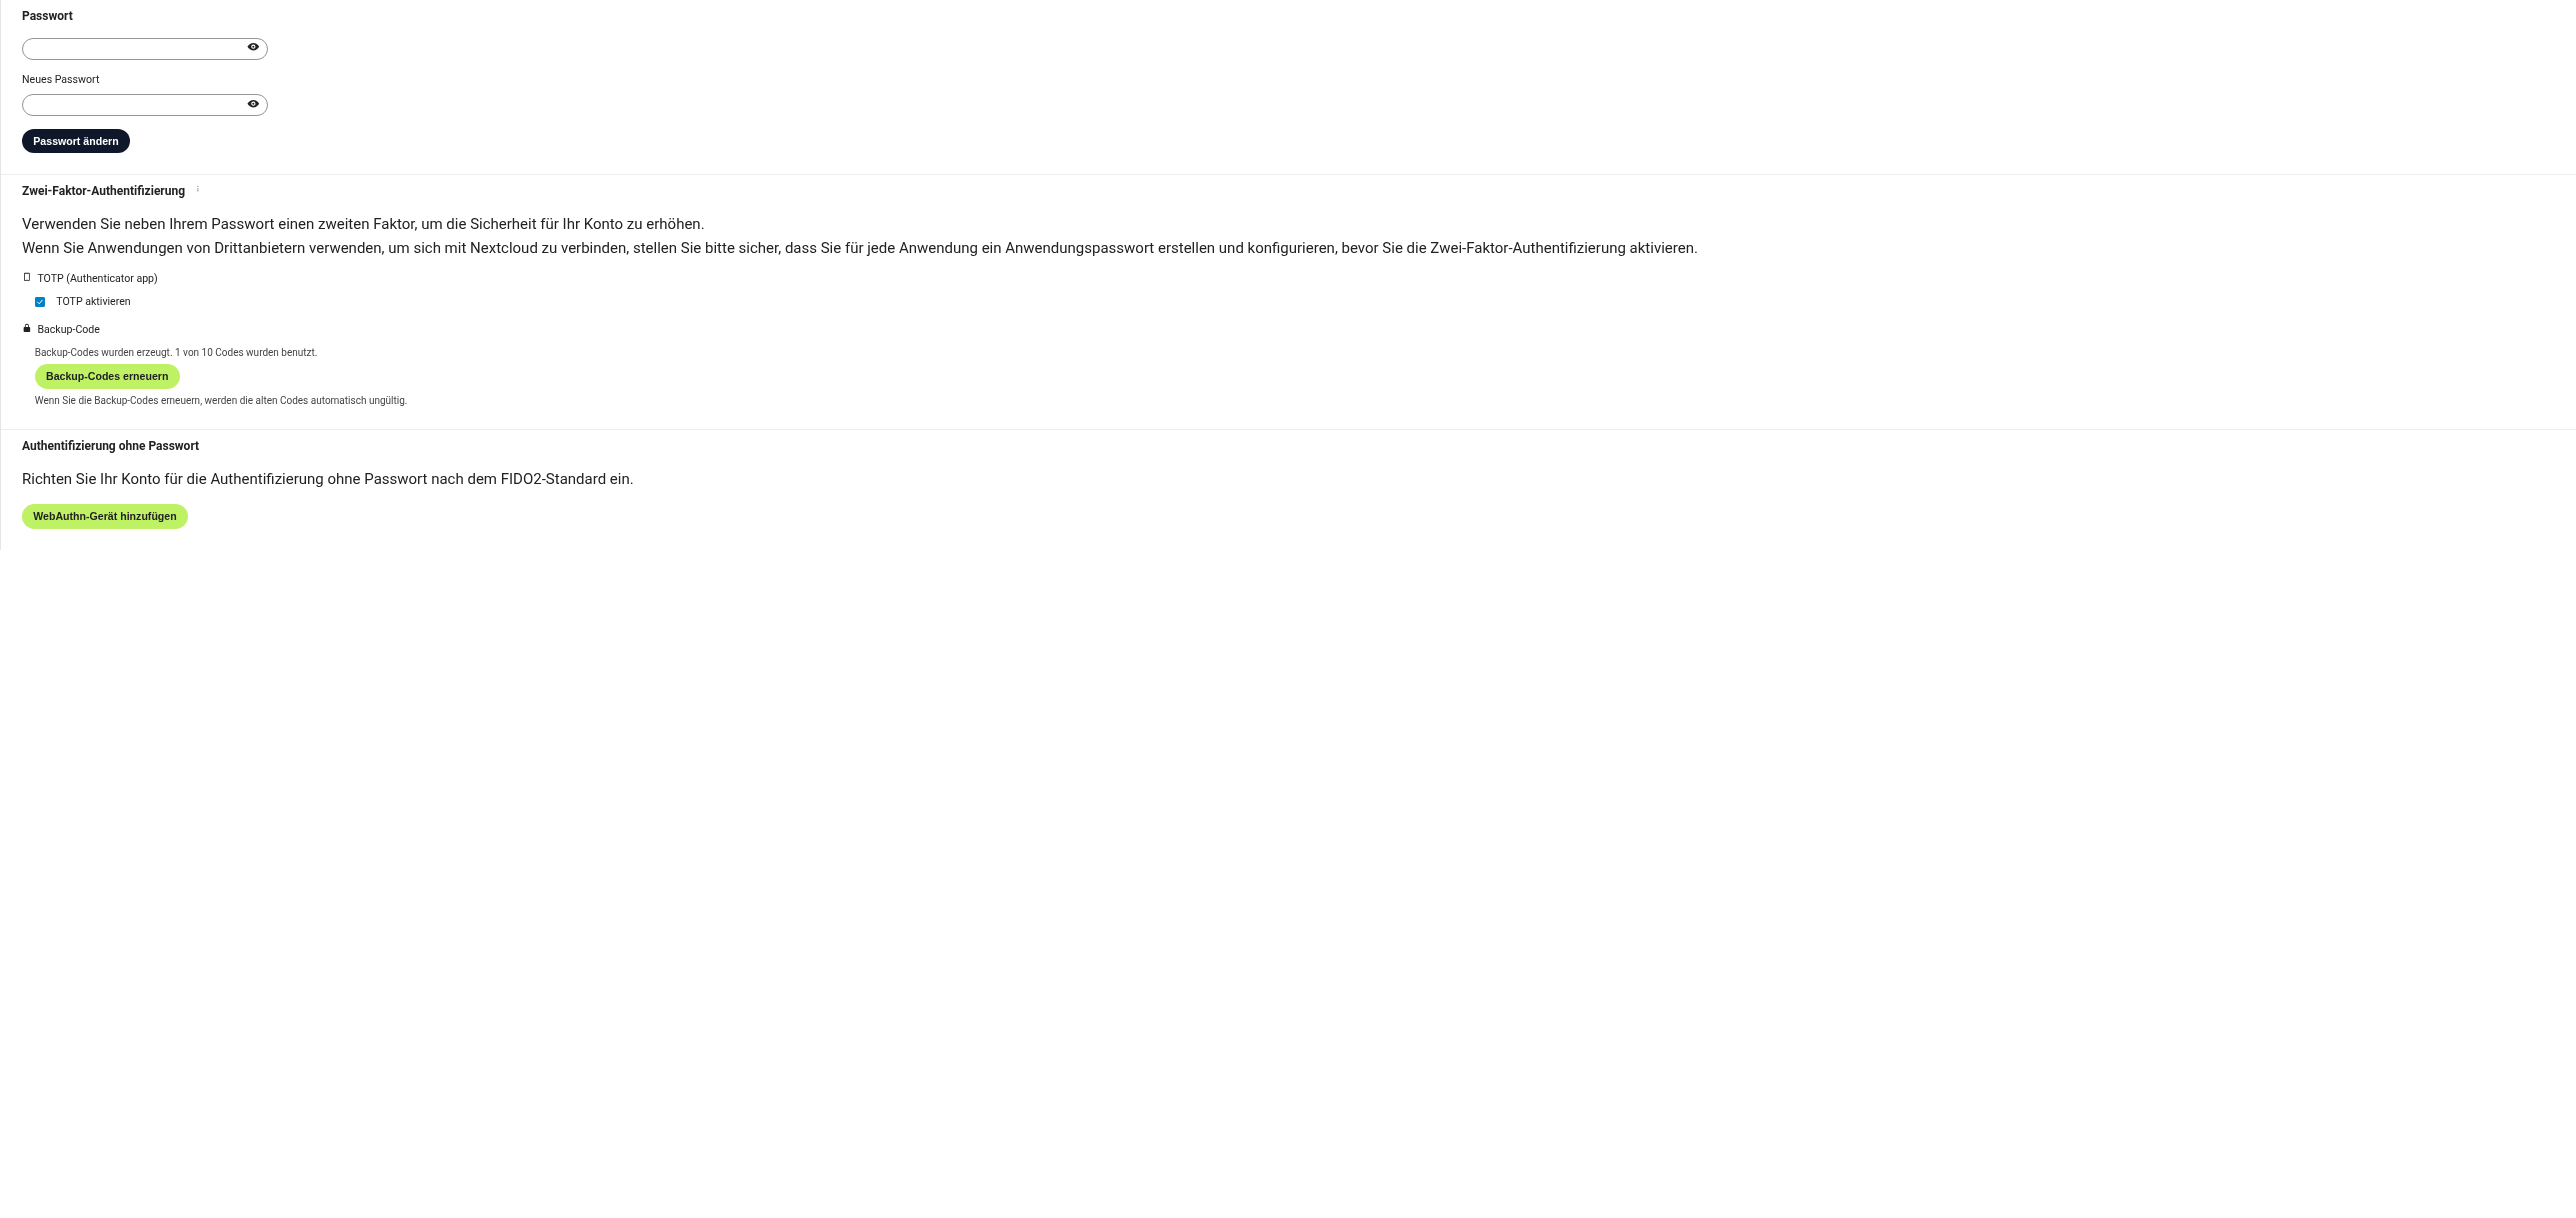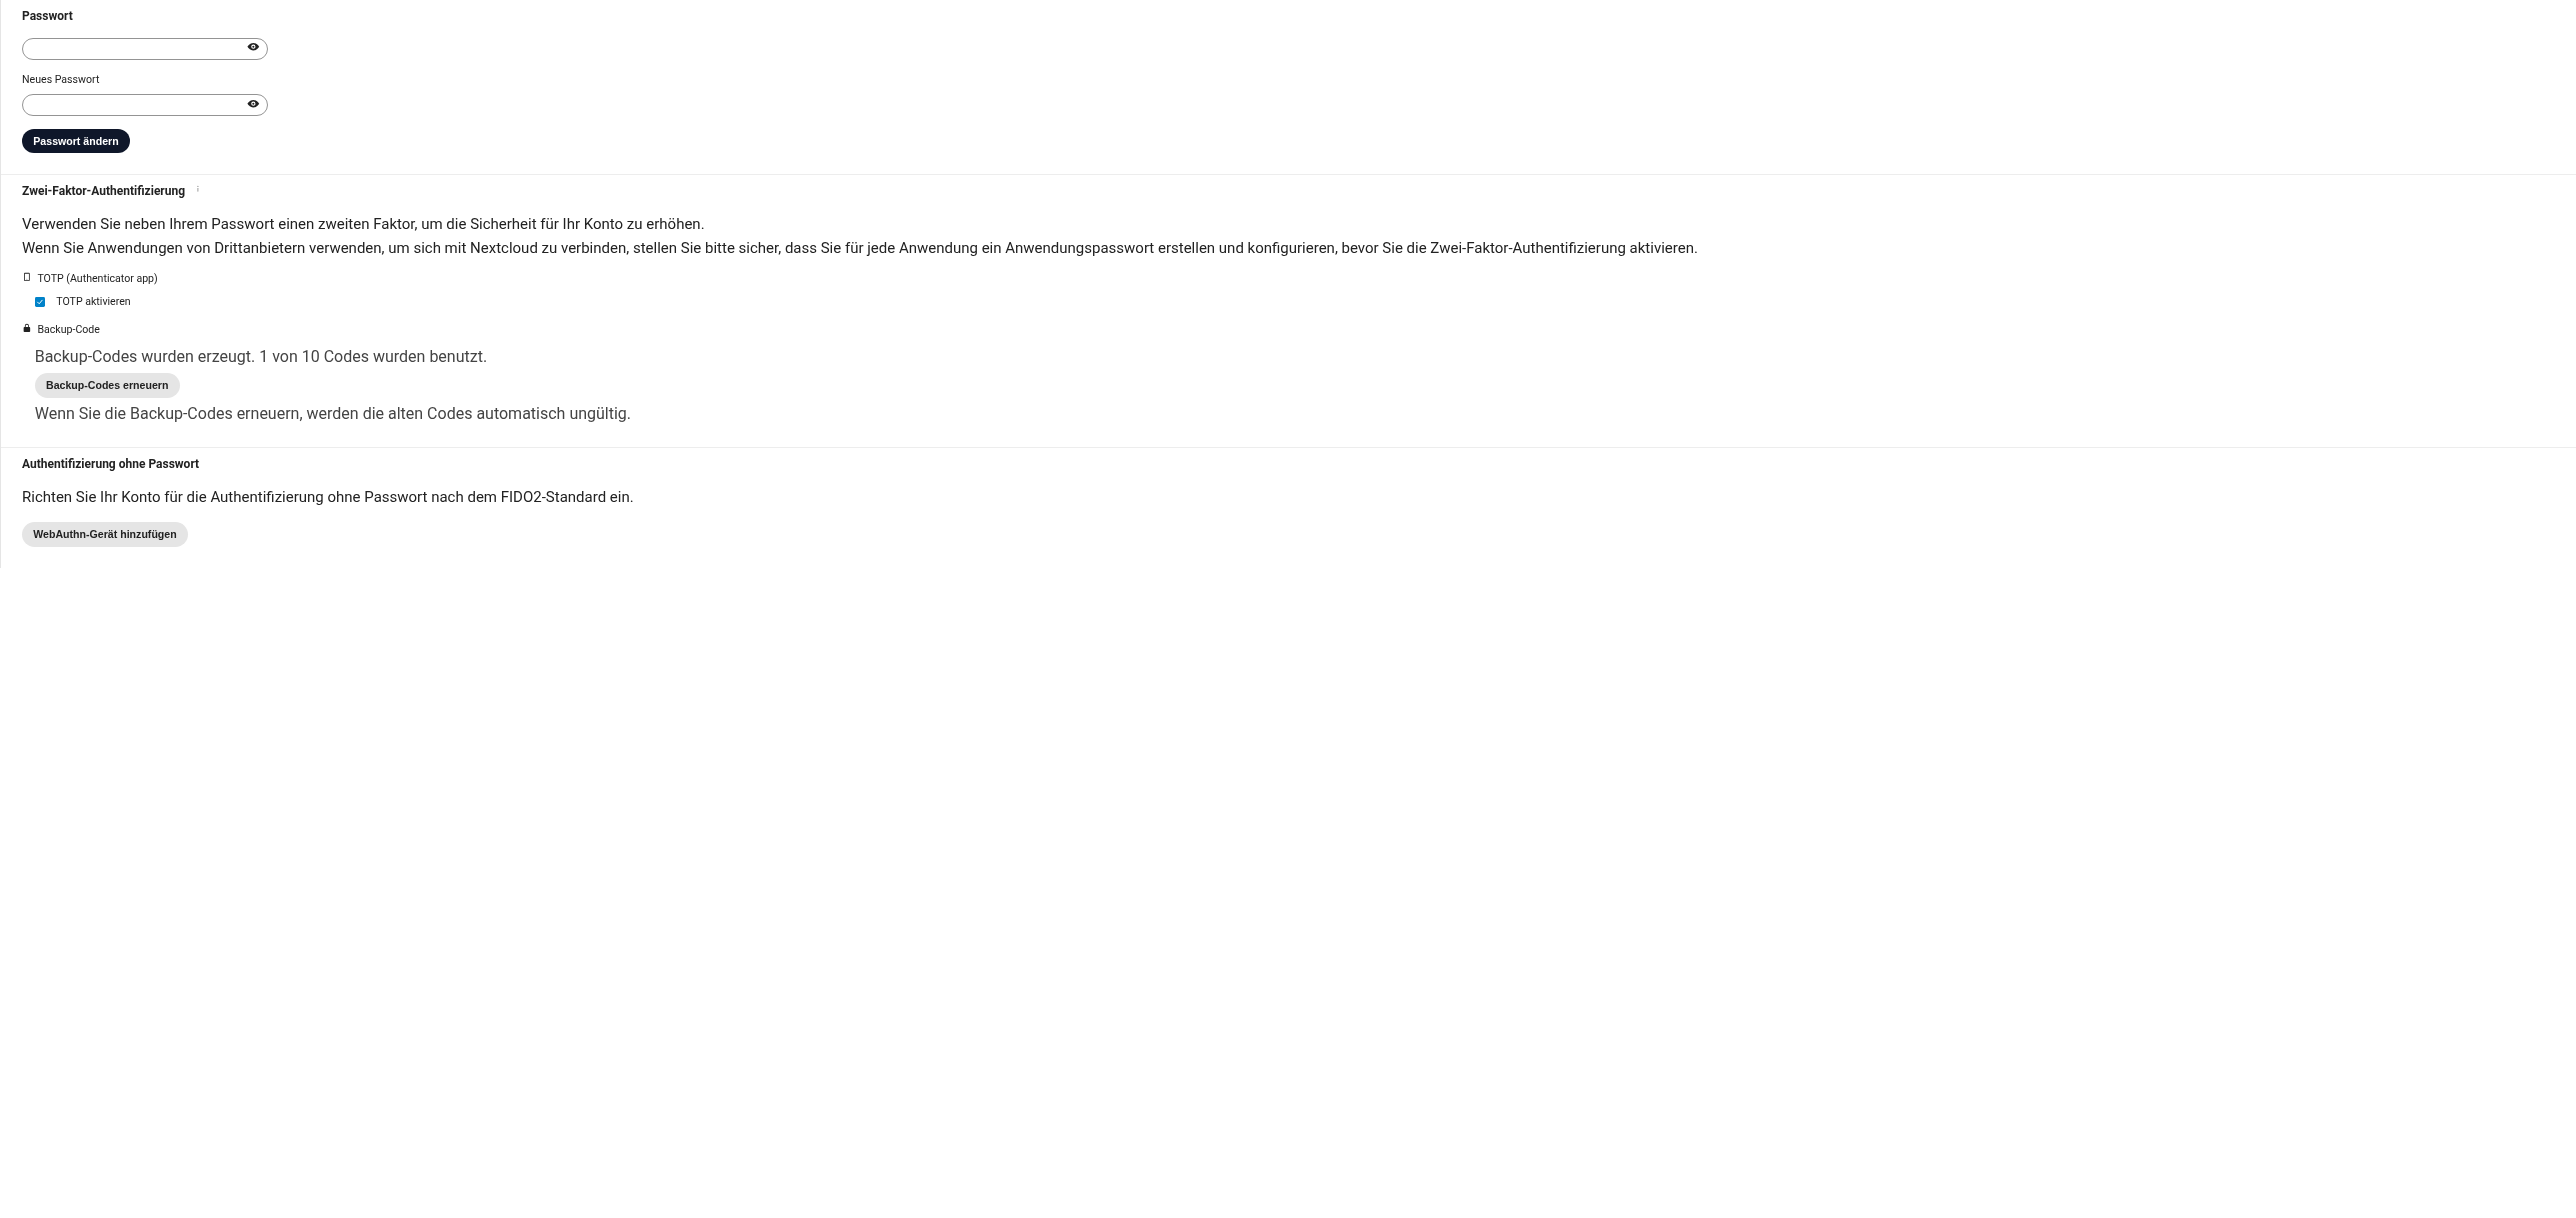--- a/index.html
+++ b/index.html
@@ -79,21 +79,21 @@
     fill: #222;
   }
   .btn {
     display: inline-block;
     border: none;
     border-radius: 14px;
     padding: 6.3px 11.3px;
     font-size: 10.6px;
     font-weight: 700;
     cursor: pointer;
-    background: #e5e5e5;
+    background: #bef264;
     color: #222;
   }
   .btn-primary-disabled {
     background: #0f172a;
     color: #fff;
     cursor: default;
   }
   .desc {
     font-size: 15px;
     color: #222;
@@ -135,21 +135,21 @@
   }
   .checkbox svg {
     width: 7.7px;
     height: 7.7px;
     stroke: #fff;
     stroke-width: 3;
     fill: none;
   }
   .muted {
     color: #444;
-    font-size: 16px;
+    font-size: 10px;
   }
   .spacer-sm { height: 4.2px; }
 </style>
 </head>
 <body>
 
 <div class="page">
 
   <div class="section">
     <h2>Passwort</h2>

